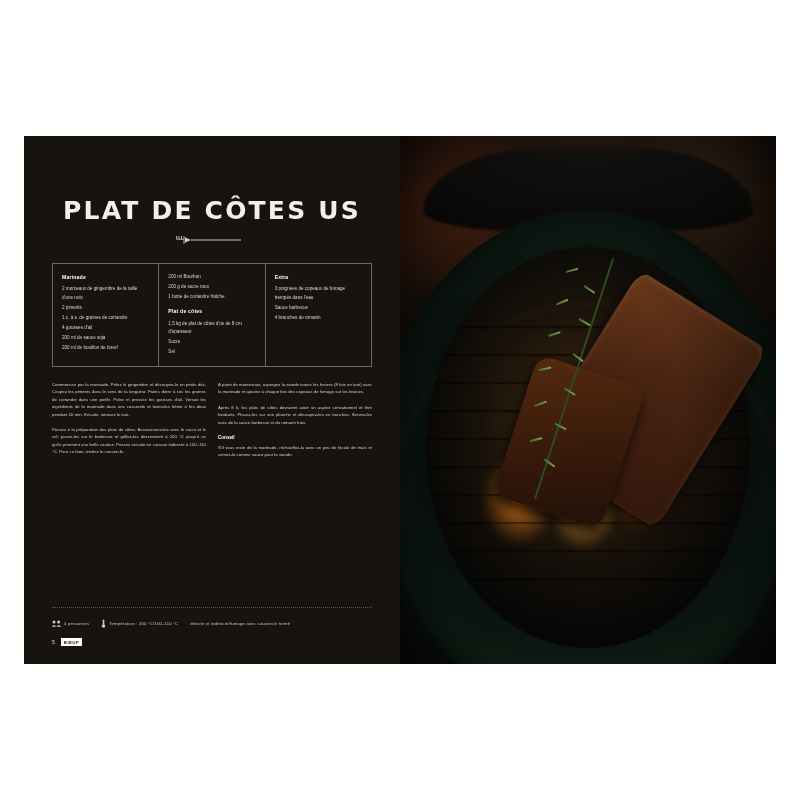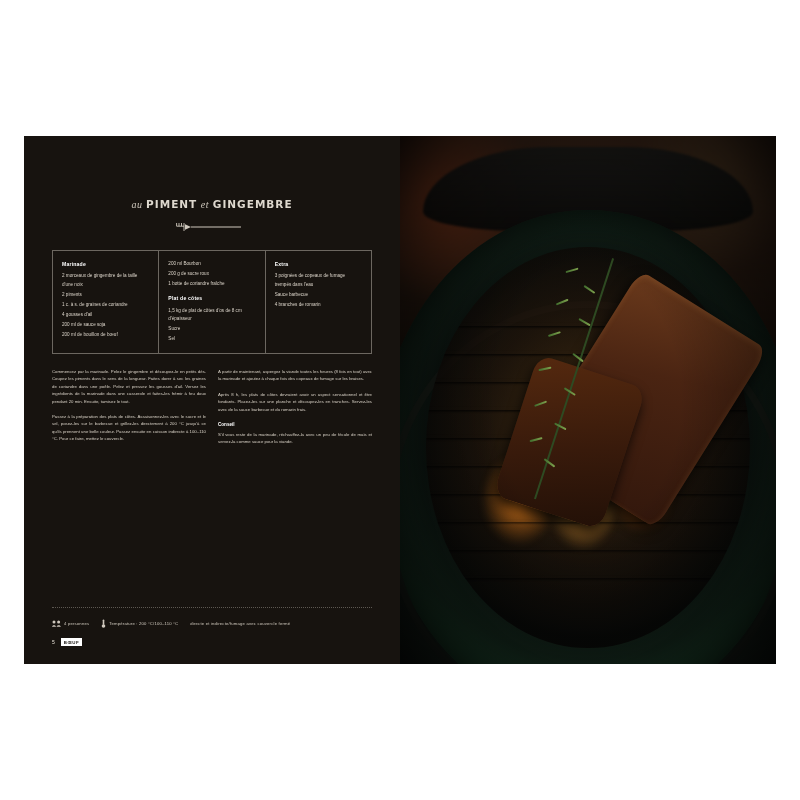--- a/index.html
+++ b/index.html
@@ -343,26 +343,21 @@
 </style>
 </head>
 <body>
 
 <div class="page">
   <div class="spread">
 
     <div class="left-page">
 
       <div class="title-wrap">
-        <div class="subtitle">
-          <span class="lead">au</span>
-          <span class="em">PIMENT</span>
-          <span class="lead">et</span>
-          <span class="em">GINGEMBRE</span>
-        </div>
+        <h1 class="recipe-title">PLAT DE CÔTES US</h1>
         <div class="fork-orn">
           <svg width="74" height="12" viewBox="0 0 74 12" xmlns="http://www.w3.org/2000/svg">
             <line x1="16" y1="6" x2="66" y2="6" stroke="#cfc8bd" stroke-width="1"></line>
             <path d="M16 6 L10 3.2 L10 8.8 Z" fill="#cfc8bd"></path>
             <path d="M9 2 L9 10 M6.5 2 L6.5 5.2 M4 2 L4 5.2 M1.6 2 L1.6 5.2 M1.6 5.2 L9 5.2" stroke="#cfc8bd" stroke-width="0.9" fill="none"></path>
           </svg>
         </div>
       </div>
 
       <div class="ingredients">

